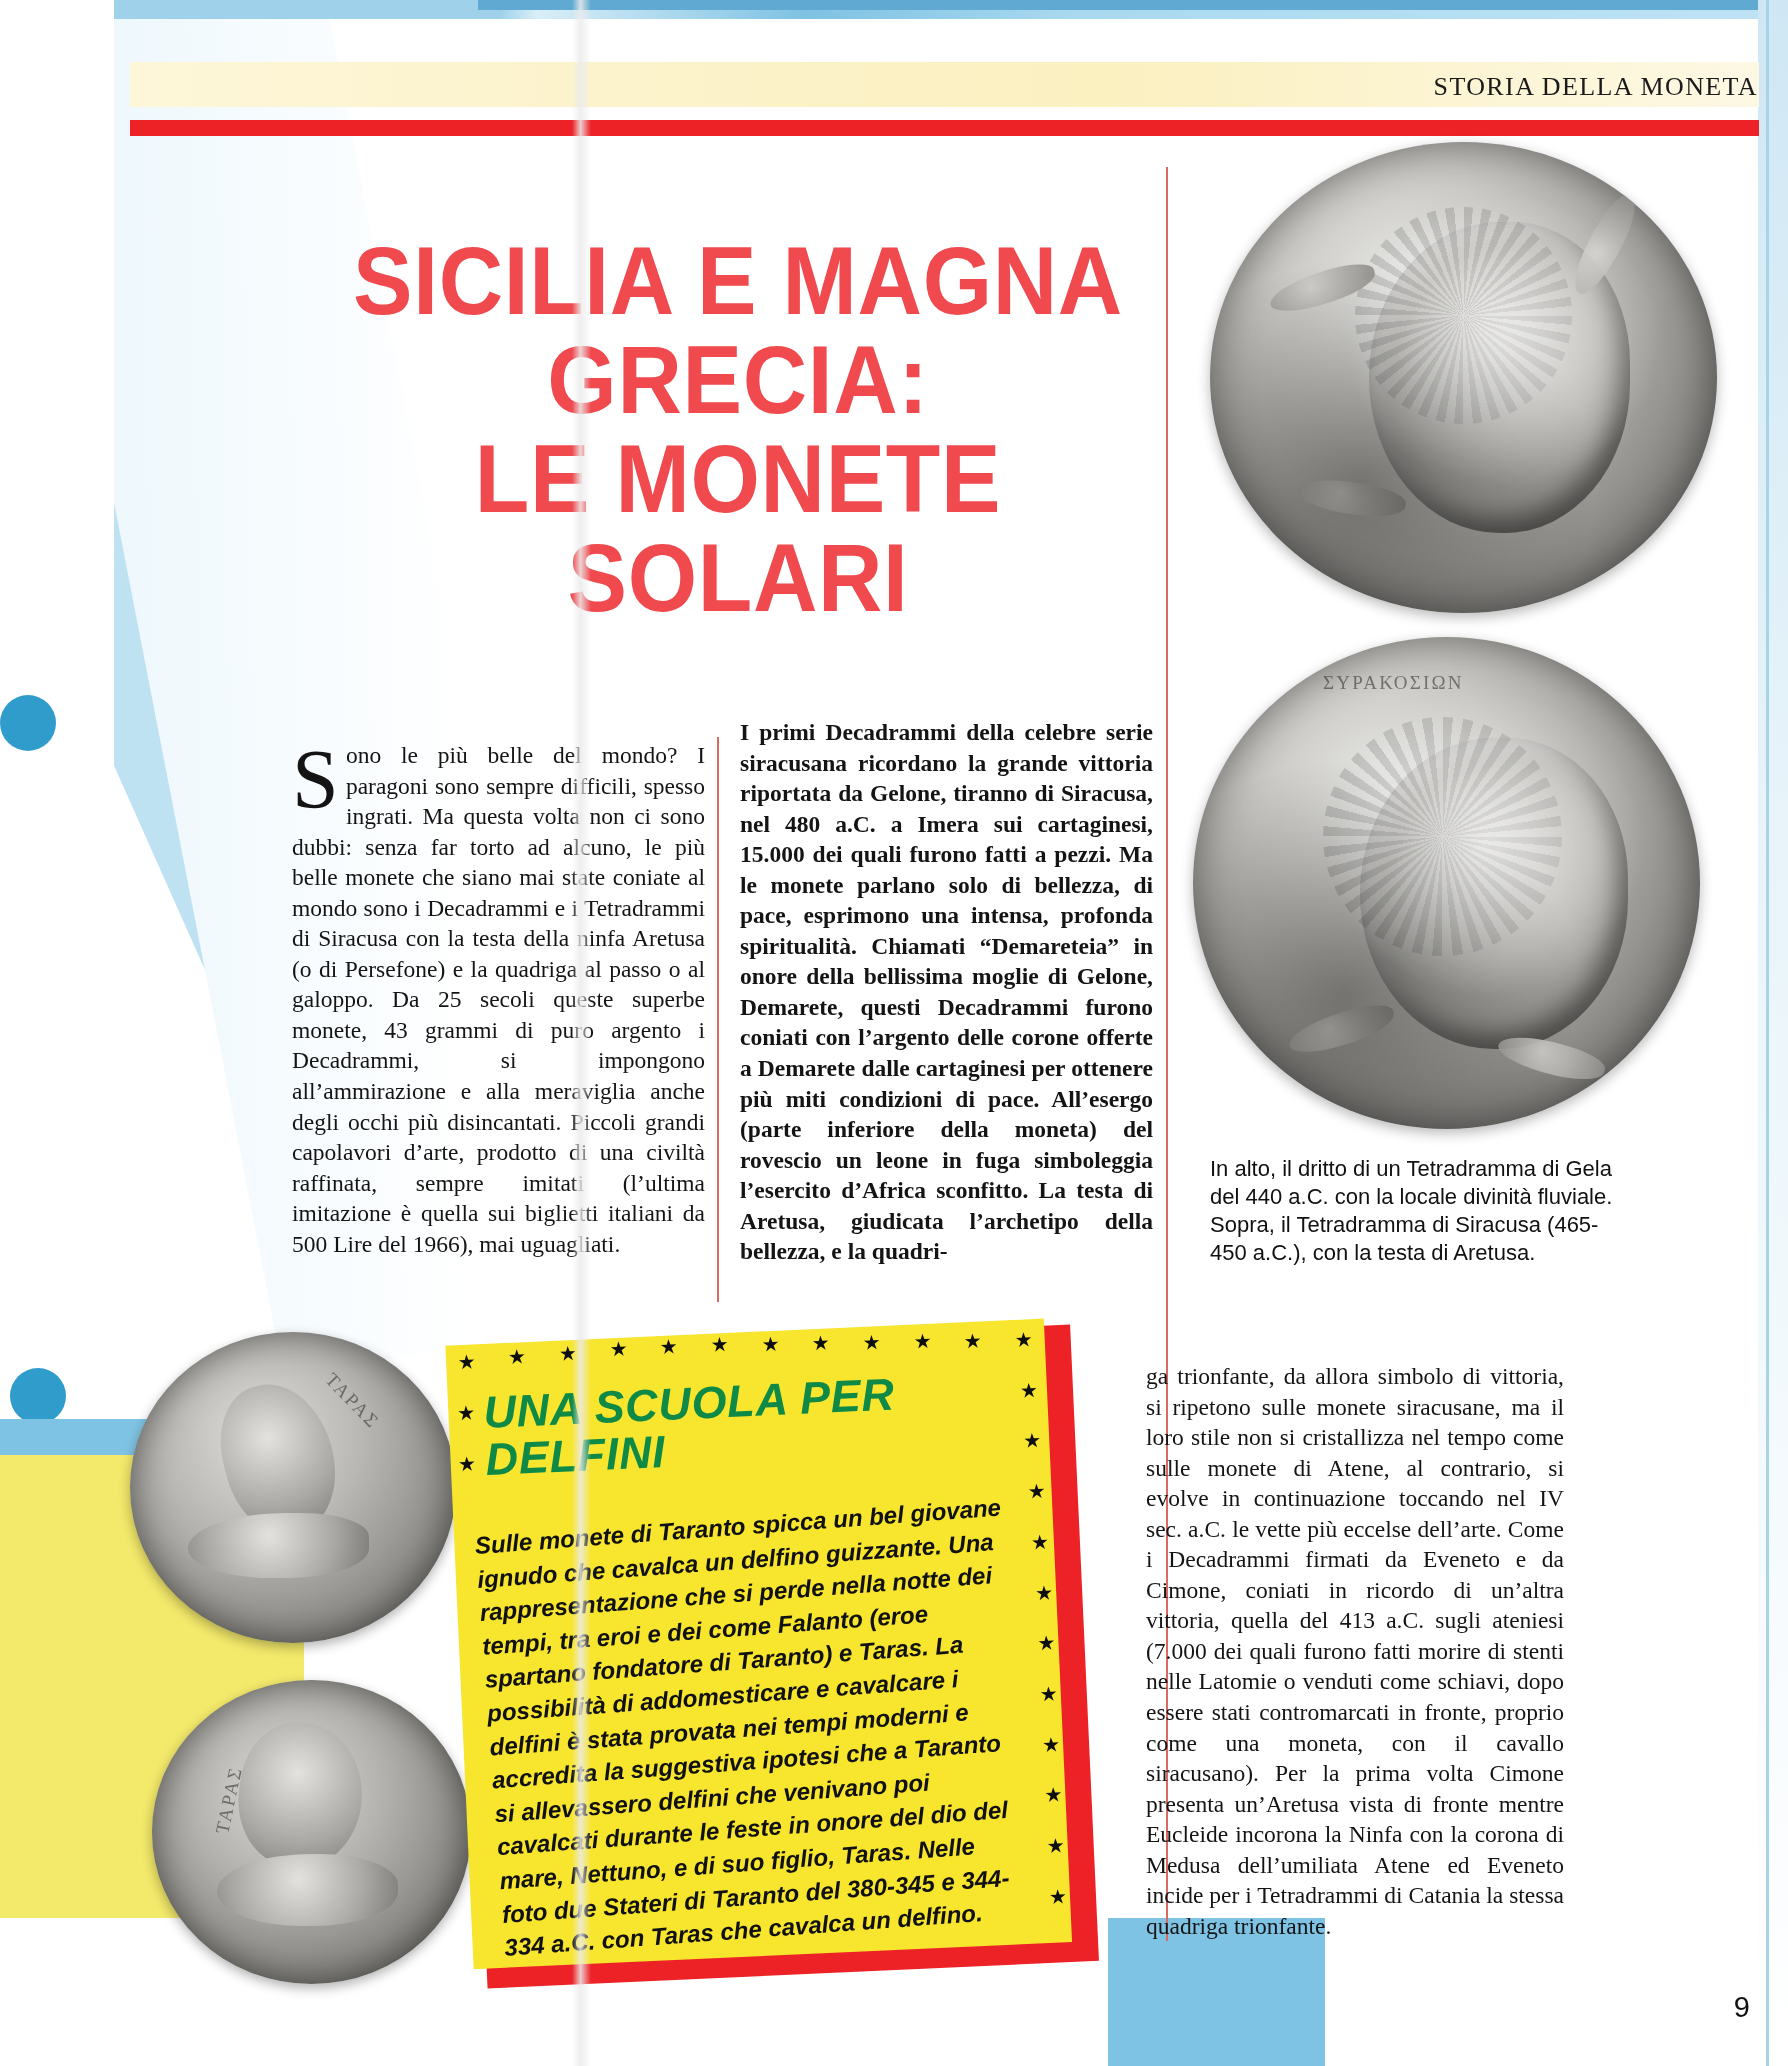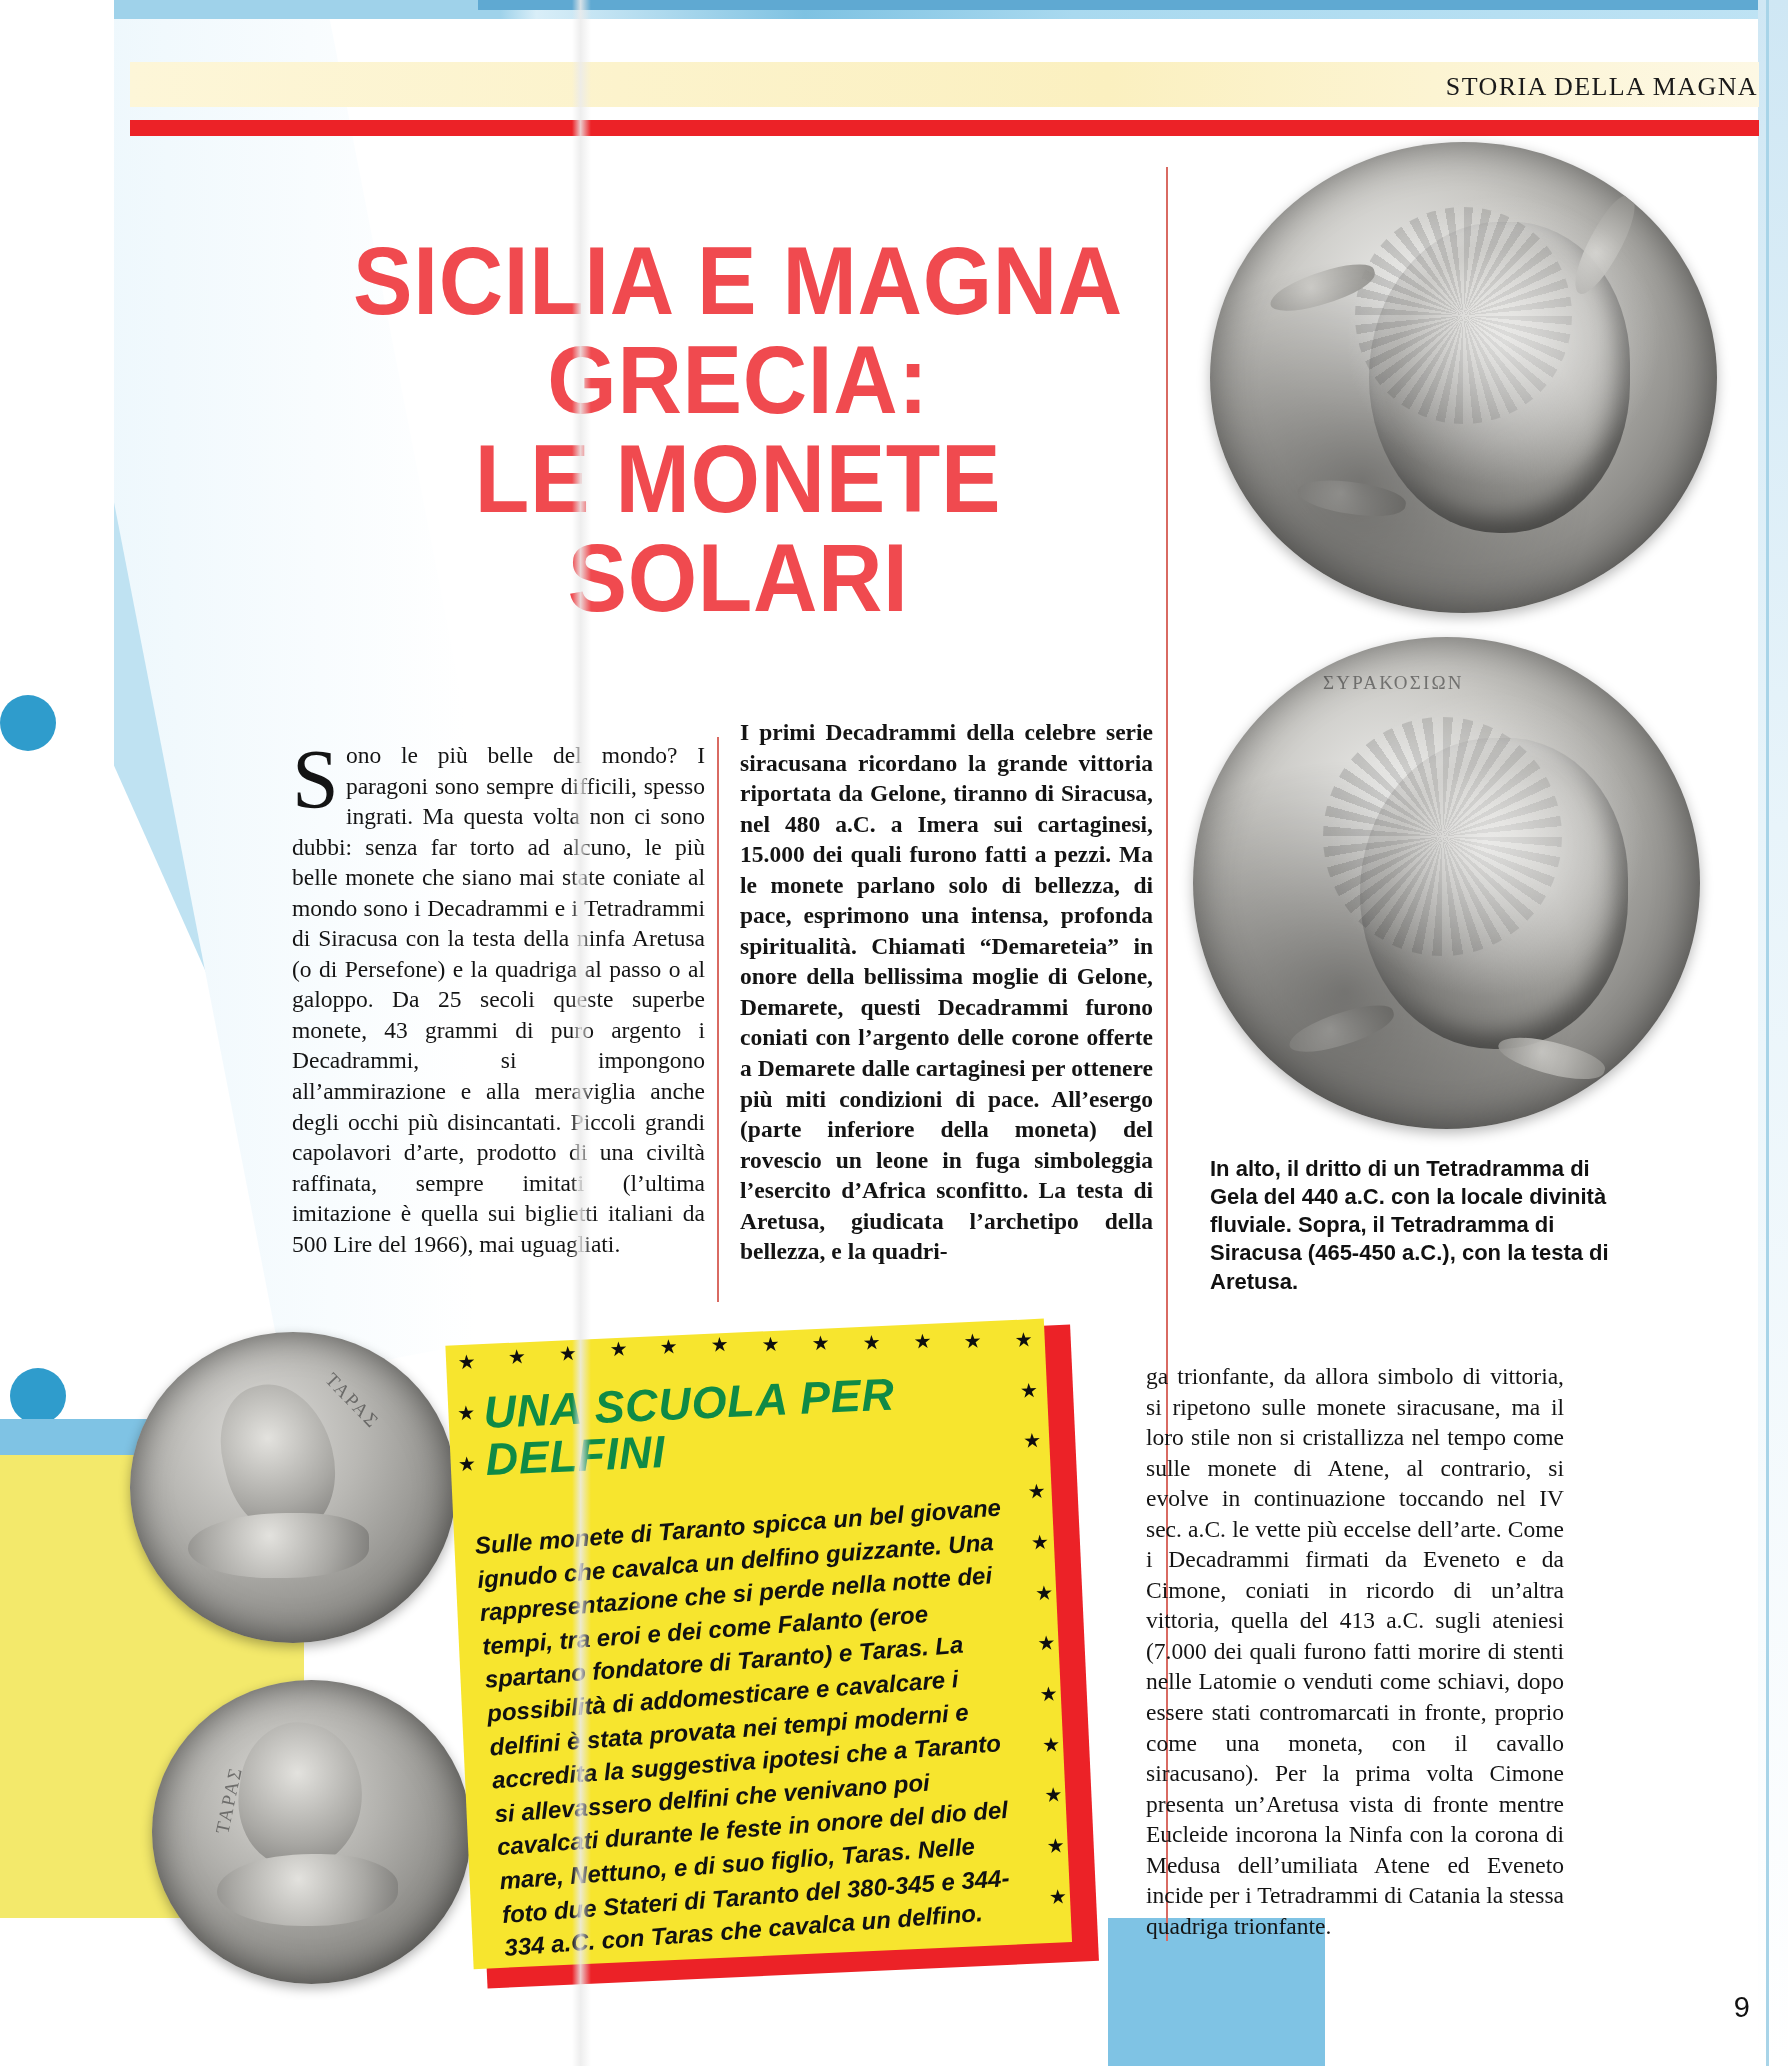--- a/index.html
+++ b/index.html
@@ -234,21 +234,21 @@
     background: radial-gradient(circle at 40% 40%, #d2d1cd, #8c8b87);
     transform: rotate(-16deg);
     opacity: .9;
   }
 
   .caption {
     position: absolute;
     left: 1210px; top: 1155px;
     width: 405px;
     font-family: "Liberation Sans", sans-serif;
-    font-weight: bold;
+    font-weight: normal;
     font-size: 22px;
     line-height: 1.28;
     color: #111;
   }
 
   
   .sidebar-box {
     position: absolute;
     left: 460px; top: 1331px;
     width: 637px; height: 659px;
@@ -367,21 +367,21 @@
   <div class="right-blue-edge"></div>
   <div class="right-thin-line"></div>
   <div class="dot dot-a"></div>
   <div class="dot dot-b"></div>
   <div class="left-blue-block"></div>
   <div class="left-yellow-block"></div>
   <div class="bottom-white"></div>
   <div class="bottom-blue-block"></div>
 
   <div class="header-band"></div>
-  <div class="header-title">STORIA DELLA MAGNA</div>
+  <div class="header-title">STORIA DELLA MONETA</div>
   <div class="red-rule"></div>
 
   <div class="main-title">
     <span class="l1">SICILIA E MAGNA</span>
     <span class="l2">GRECIA:</span>
     <span class="l3">LE MONETE SOLARI</span>
   </div>
 
   <div class="col-rule rule-1"></div>
   <div class="col-rule rule-2"></div>

